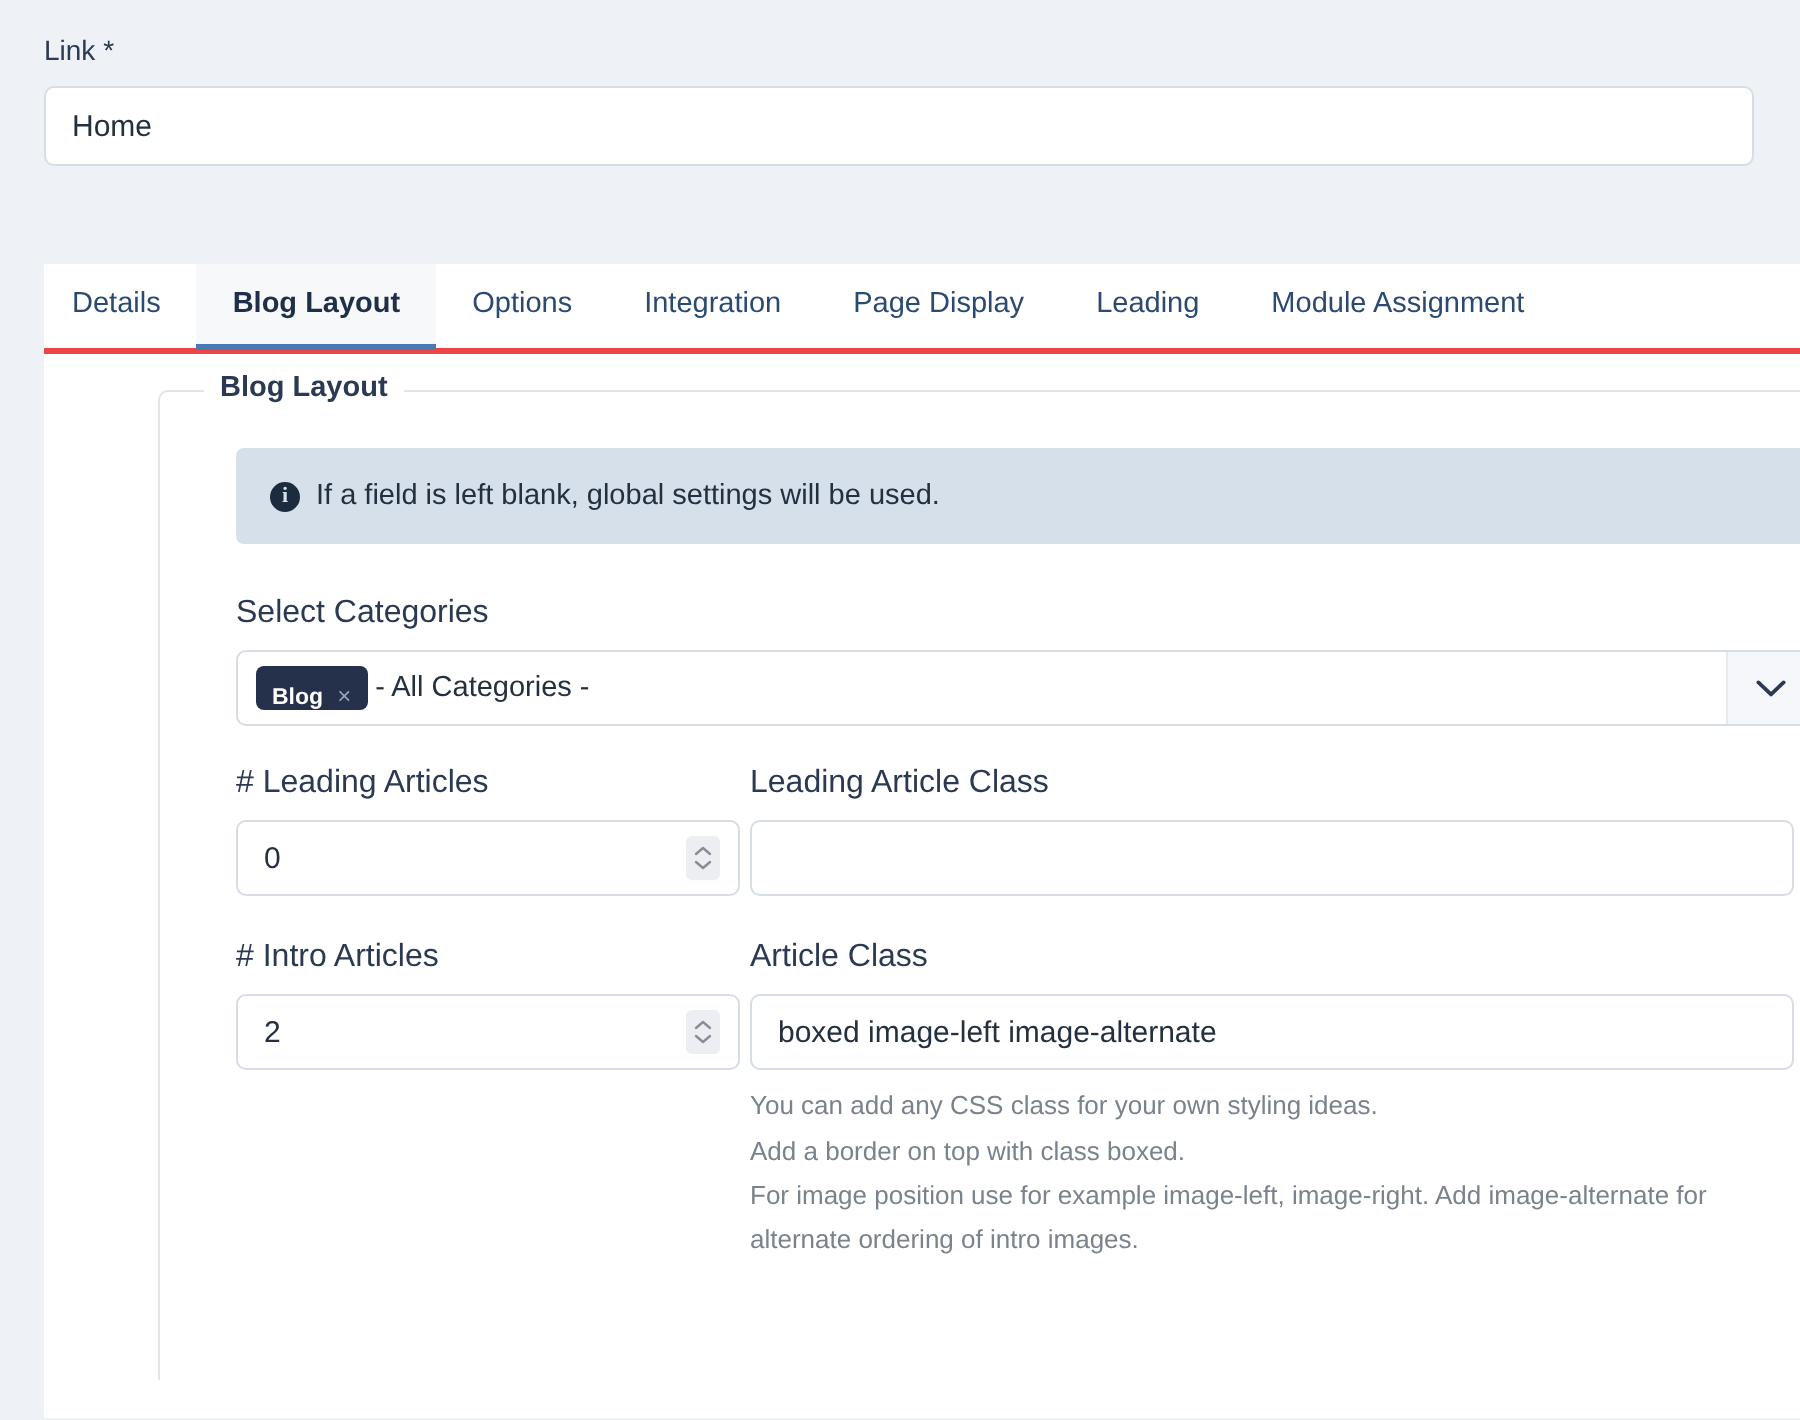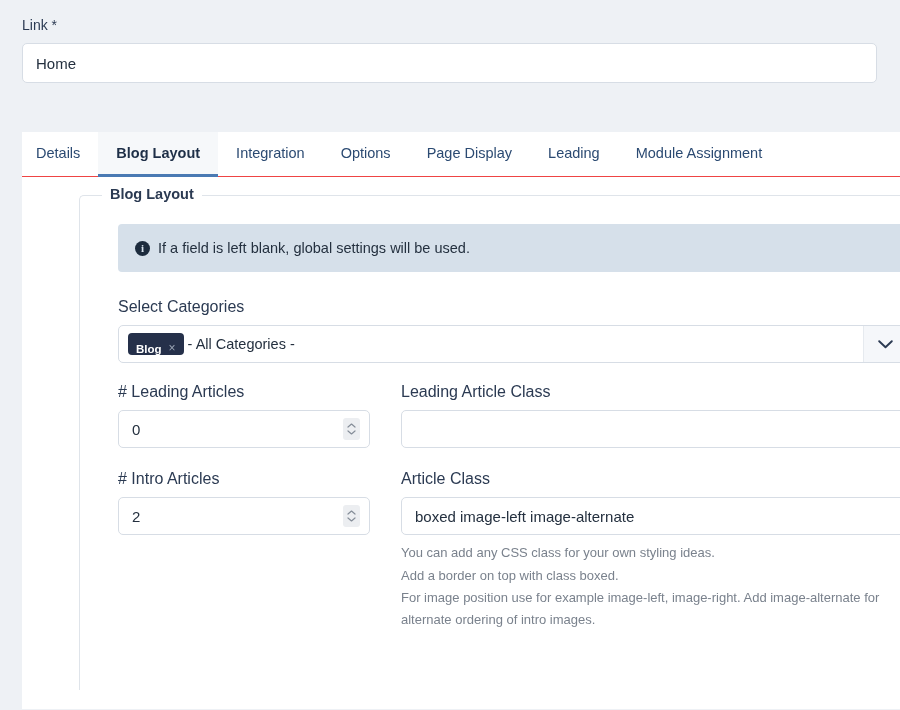--- a/index.html
+++ b/index.html
@@ -48,21 +48,21 @@
 
   
   .tab-panel {
     margin-left: 22px;
     background: #ffffff;
     min-height: 577px;
   }
   .tab-strip {
     display: flex;
     align-items: stretch;
-    border-bottom: 1px solid #ef4444;
+    border-bottom: 3px solid #ef4444;
     height: 45px;
     background: #ffffff;
   }
   .tab {
     padding: 0 18px;
     display: flex;
     align-items: center;
     font-size: 14.5px;
     color: #2b4a72;
     white-space: nowrap;
@@ -189,21 +189,21 @@
     border-radius: 0 4px 4px 0;
     display: flex;
     align-items: center;
     justify-content: center;
   }
   .ms-arrow svg { display: block; }
 
   
   .grid {
     display: flex;
-    gap: 31px;
+    gap: 5px;
     margin-bottom: 22px;
   }
   .col-left { width: 252px; flex: none; }
   .col-right { width: 522px; flex: none; }
 
   .num-wrap { position: relative; }
   .text-input {
     width: 100%;
     height: 38px;
     background: #ffffff;
@@ -250,22 +250,22 @@
   <div class="title-input">Home</div>
 </div>
 
 <div class="panel-gap"></div>
 
 <div class="tab-panel">
 
   <div class="tab-strip">
     <div class="tab">Details</div>
     <div class="tab active">Blog Layout</div>
+    <div class="tab">Options</div>
     <div class="tab">Integration</div>
-    <div class="tab">Options</div>
     <div class="tab">Page Display</div>
     <div class="tab">Leading</div>
     <div class="tab">Module Assignment</div>
   </div>
 
   <div class="tab-body">
     <div class="fieldset">
       <div class="legend">Blog Layout</div>
 
       <div class="fs-inner">

